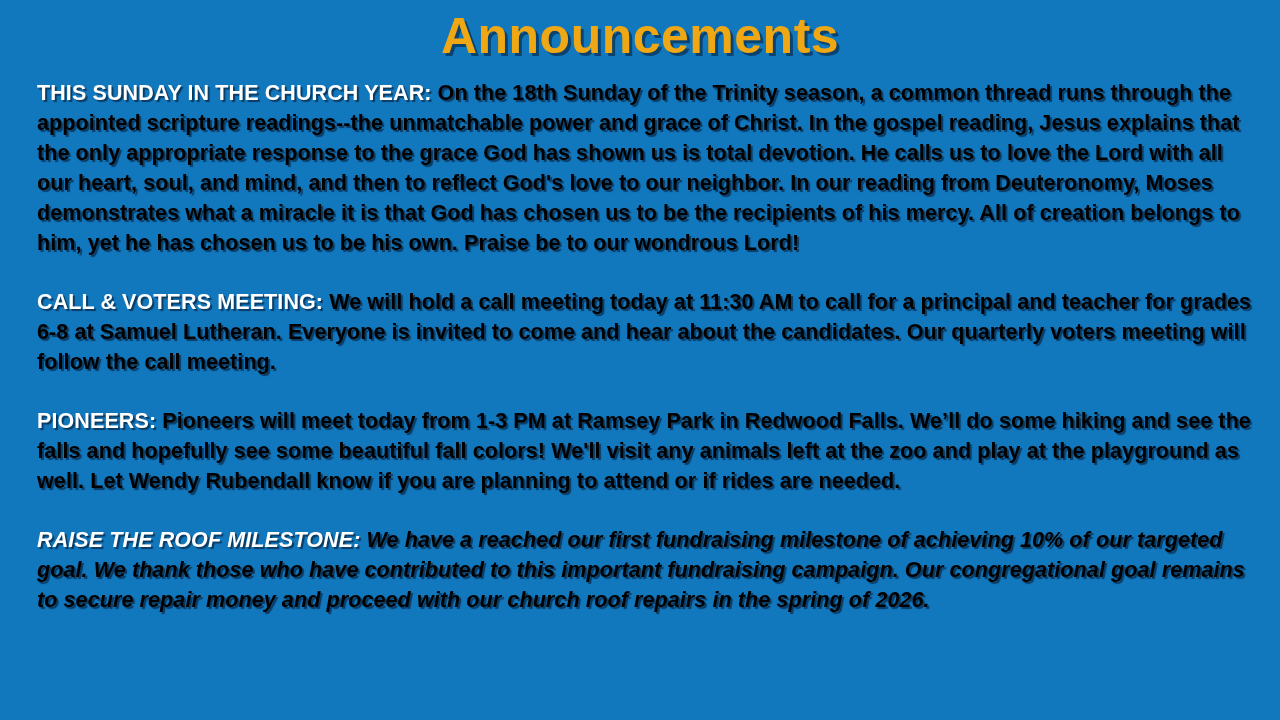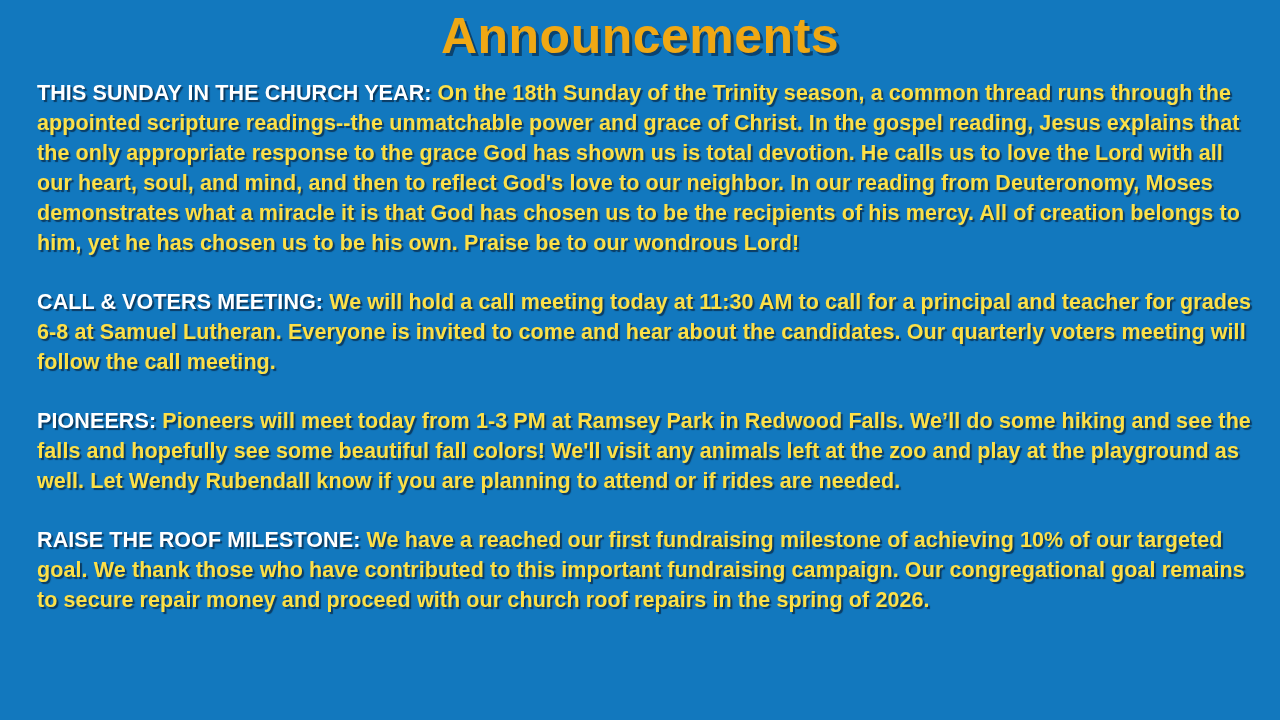--- a/index.html
+++ b/index.html
@@ -50,30 +50,31 @@
     font-weight: bold;
     color: #ffffff;
     line-height: 30px;
     letter-spacing: 0.1px;
     text-shadow: 2px 2px 1px rgba(9, 48, 82, 0.85);
     text-align: left;
   }
 
   .announcement-item:last-child {
     margin-bottom: 16px;
+    font-style: italic;
   }
 
   .announcement-label {
     color: #ffffff;
     font-weight: bold;
     text-shadow: 2px 2px 1px rgba(9, 48, 82, 0.85);
   }
 
   .announcement-body {
-    color: #fde047;
+    color: #000000;
   }
 </style>
 </head>
 <body>
 
 <div id="slide">
 
   <div id="slide-title">Announcements</div>
 
   <div id="announcement-list">

